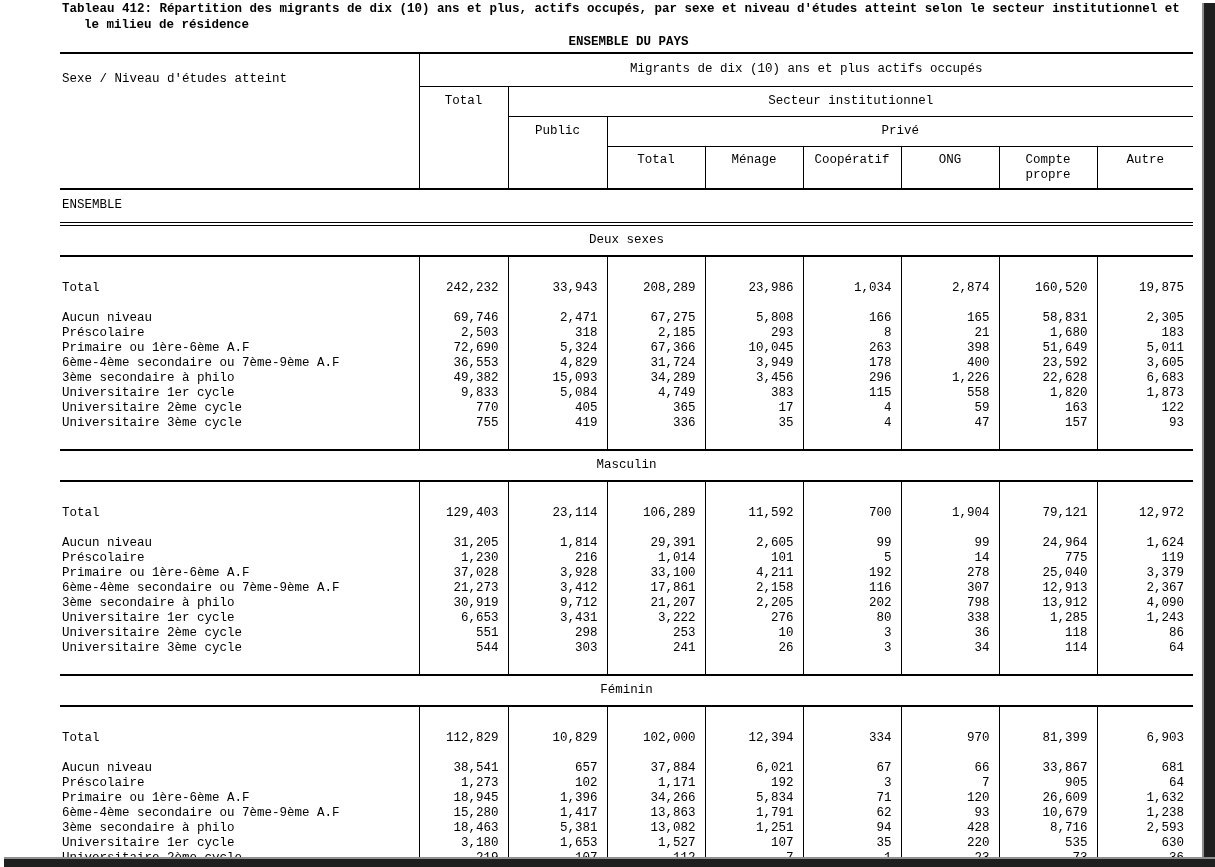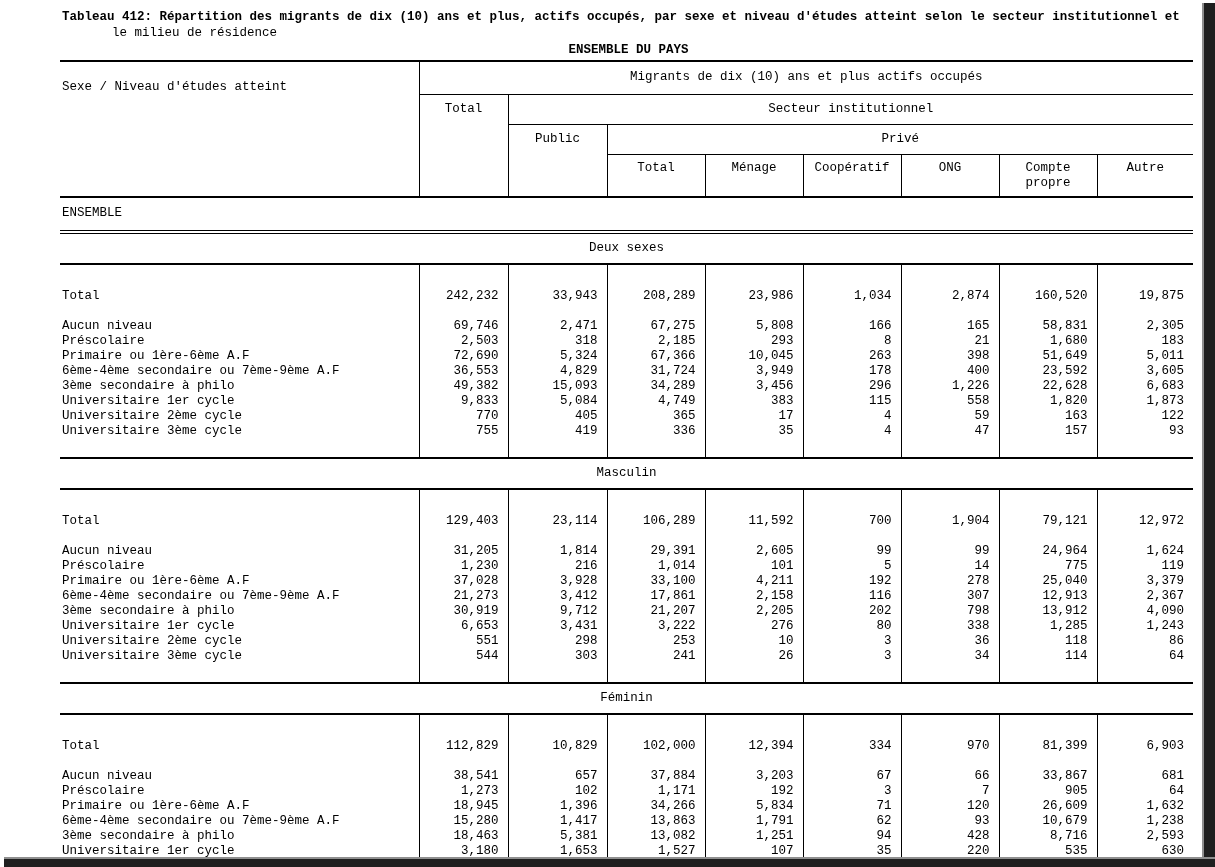--- a/index.html
+++ b/index.html
@@ -4,23 +4,23 @@
 <style>
   * { margin:0; padding:0; box-sizing:border-box; }
   html,body { width:1215px; height:867px; overflow:hidden; }
   body {
     background:#ffffff;
     color:#000000;
     font-family:"Liberation Mono","DejaVu Sans Mono",monospace;
     font-size:12.5px;
     position:relative;
   }
-  .title-block { padding-top:9px; }
+  .title-block { padding-top:1px; }
   .title-l1 { margin-left:62px; line-height:16px; font-weight:bold; white-space:nowrap; }
-  .title-l2 { margin-left:112px; line-height:16px; font-weight:normal; white-space:nowrap; }
+  .title-l2 { margin-left:84px; line-height:16px; font-weight:bold; white-space:nowrap; }
   .region   { width:1133px; margin-left:62px; margin-top:1px; text-align:center; font-weight:bold; line-height:16px; }
 
   table.stat {
     table-layout:fixed;
     border-collapse:collapse;
     width:1133px;
     margin-left:60px;
     margin-top:2px;
     border-top:2px solid #000;
   }
@@ -371,21 +371,21 @@
         <td class="bl"></td>
         <td class="bl"></td>
         <td class="bl"></td>
         <td class="bl"></td>
       </tr>
       <tr class="data">
         <td class="label">Aucun niveau</td>
         <td class="num bl">38,541</td>
         <td class="num bl">657</td>
         <td class="num bl">37,884</td>
-        <td class="num bl">3,203</td>
+        <td class="num bl">6,021</td>
         <td class="num bl">67</td>
         <td class="num bl">66</td>
         <td class="num bl">33,867</td>
         <td class="num bl">681</td>
       </tr>
       <tr class="data">
         <td class="label">Préscolaire</td>
         <td class="num bl">1,273</td>
         <td class="num bl">102</td>
         <td class="num bl">1,171</td>

